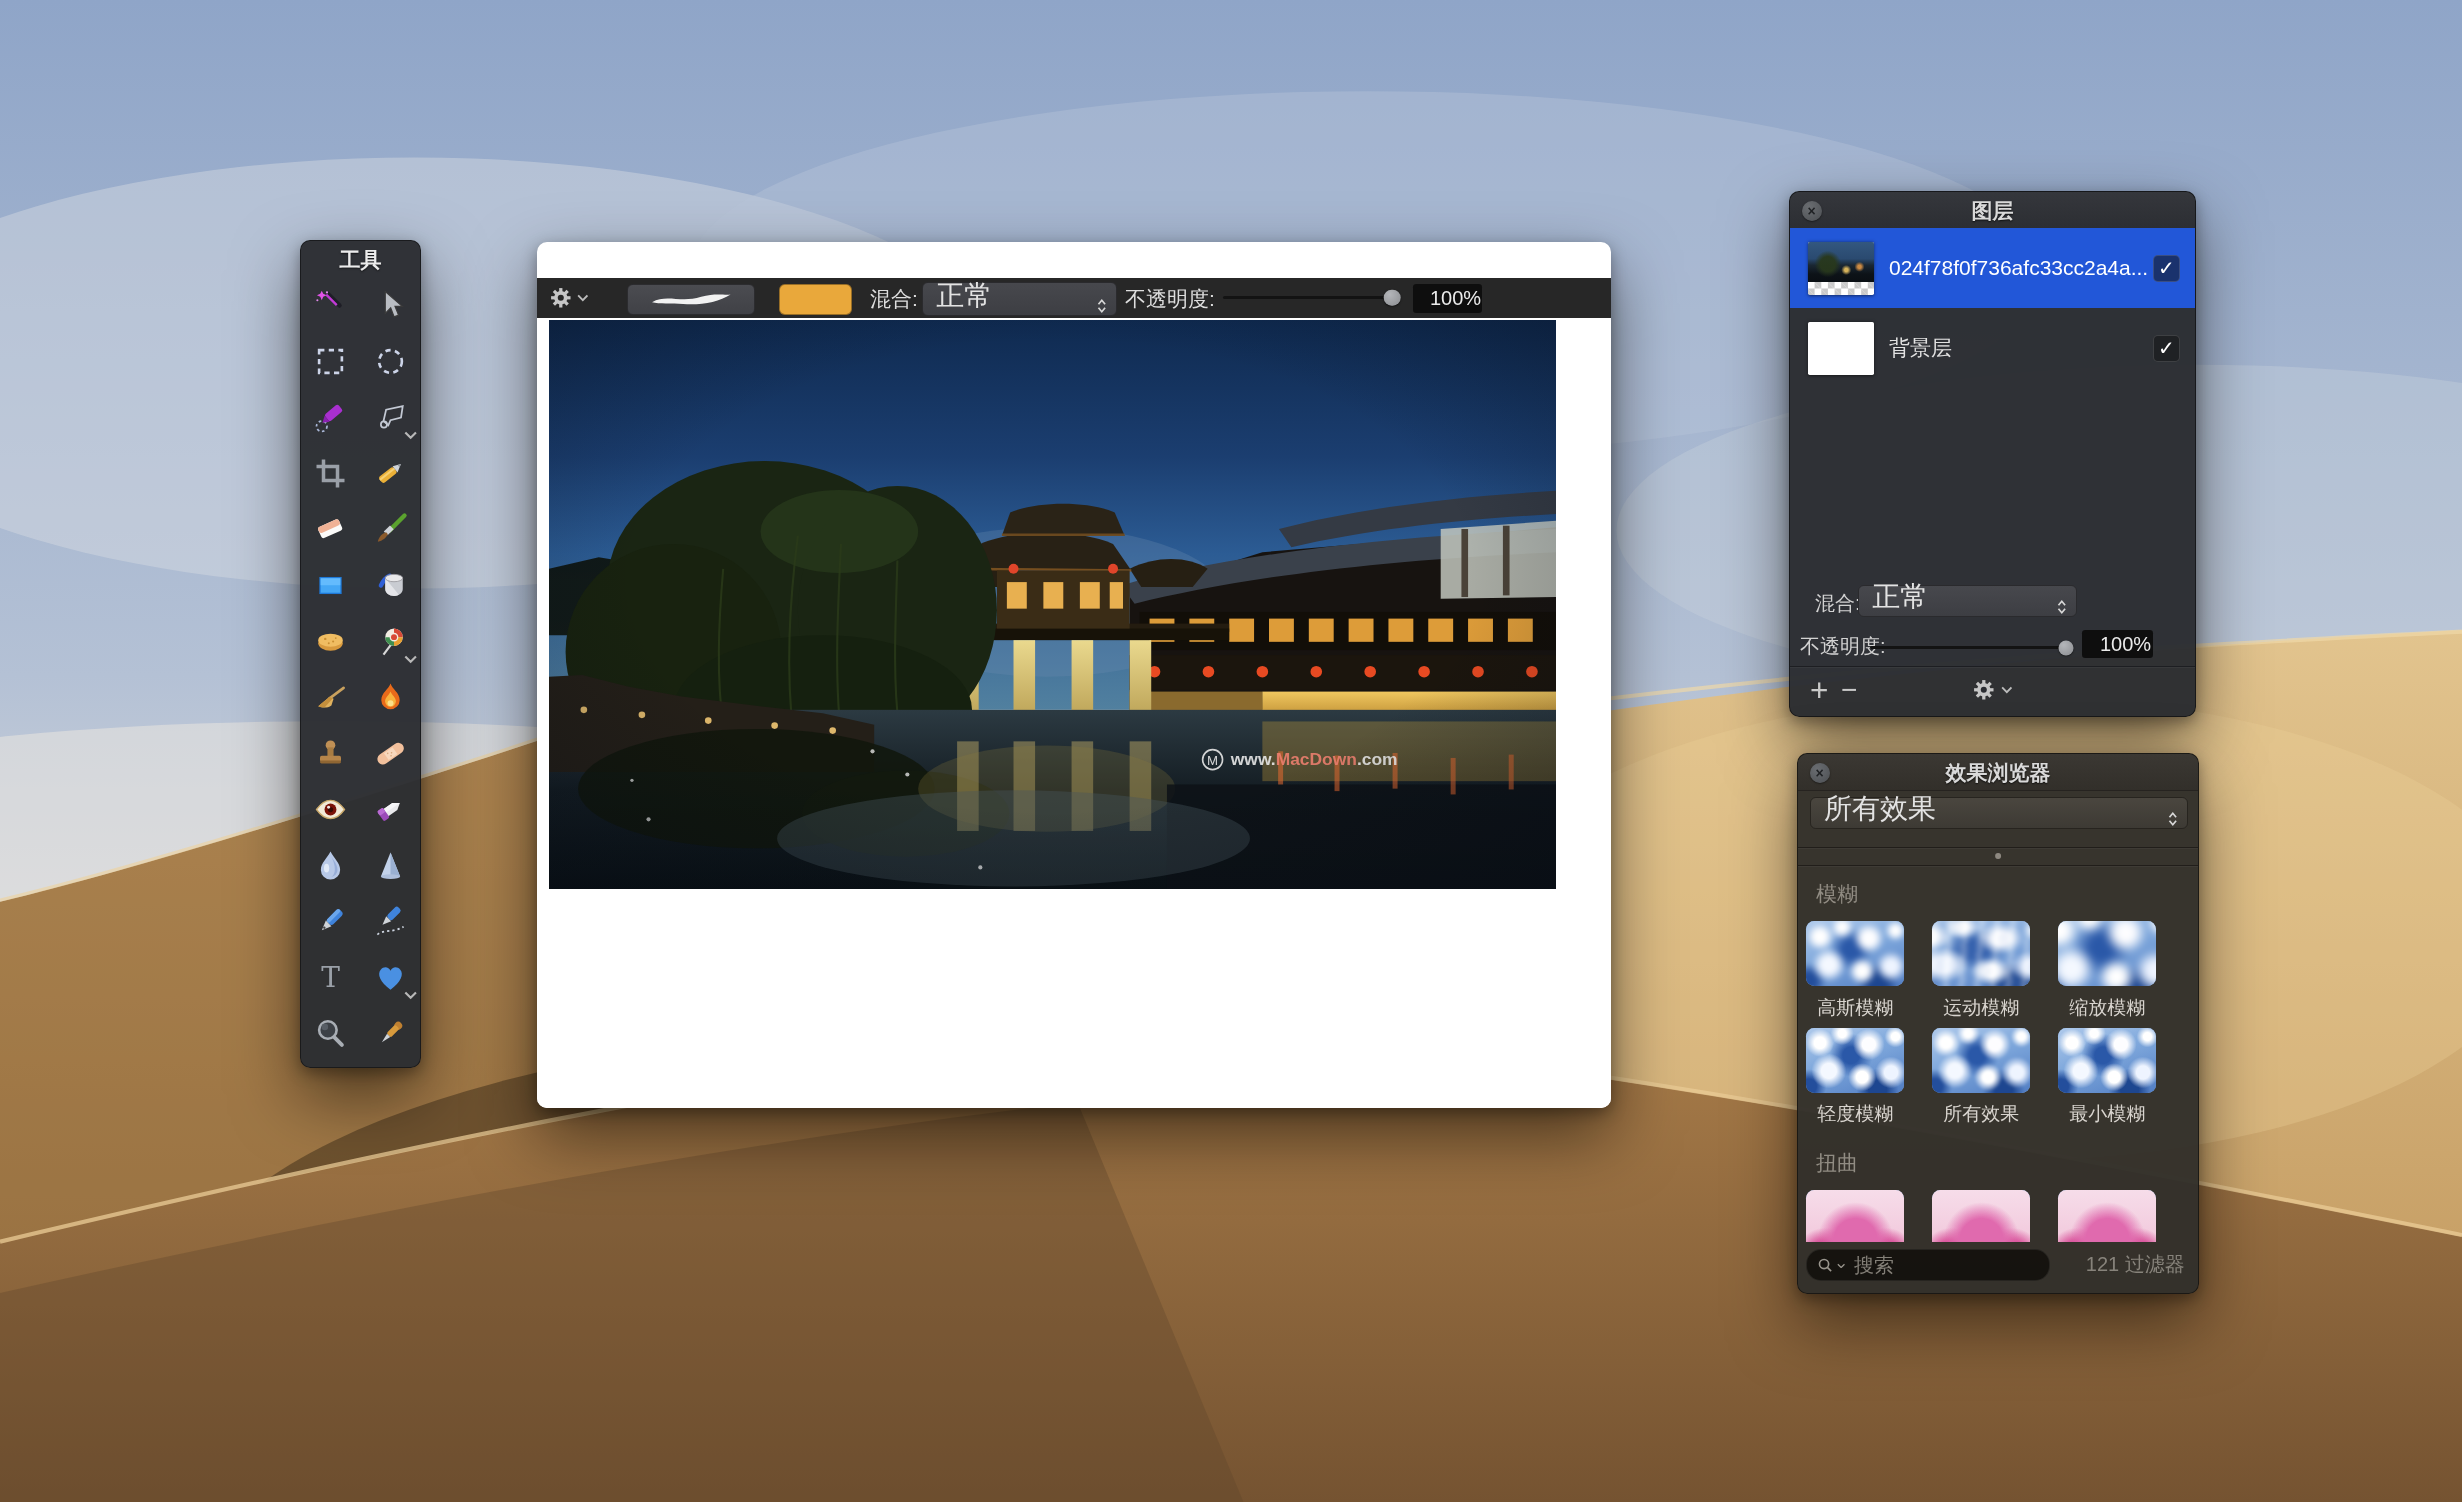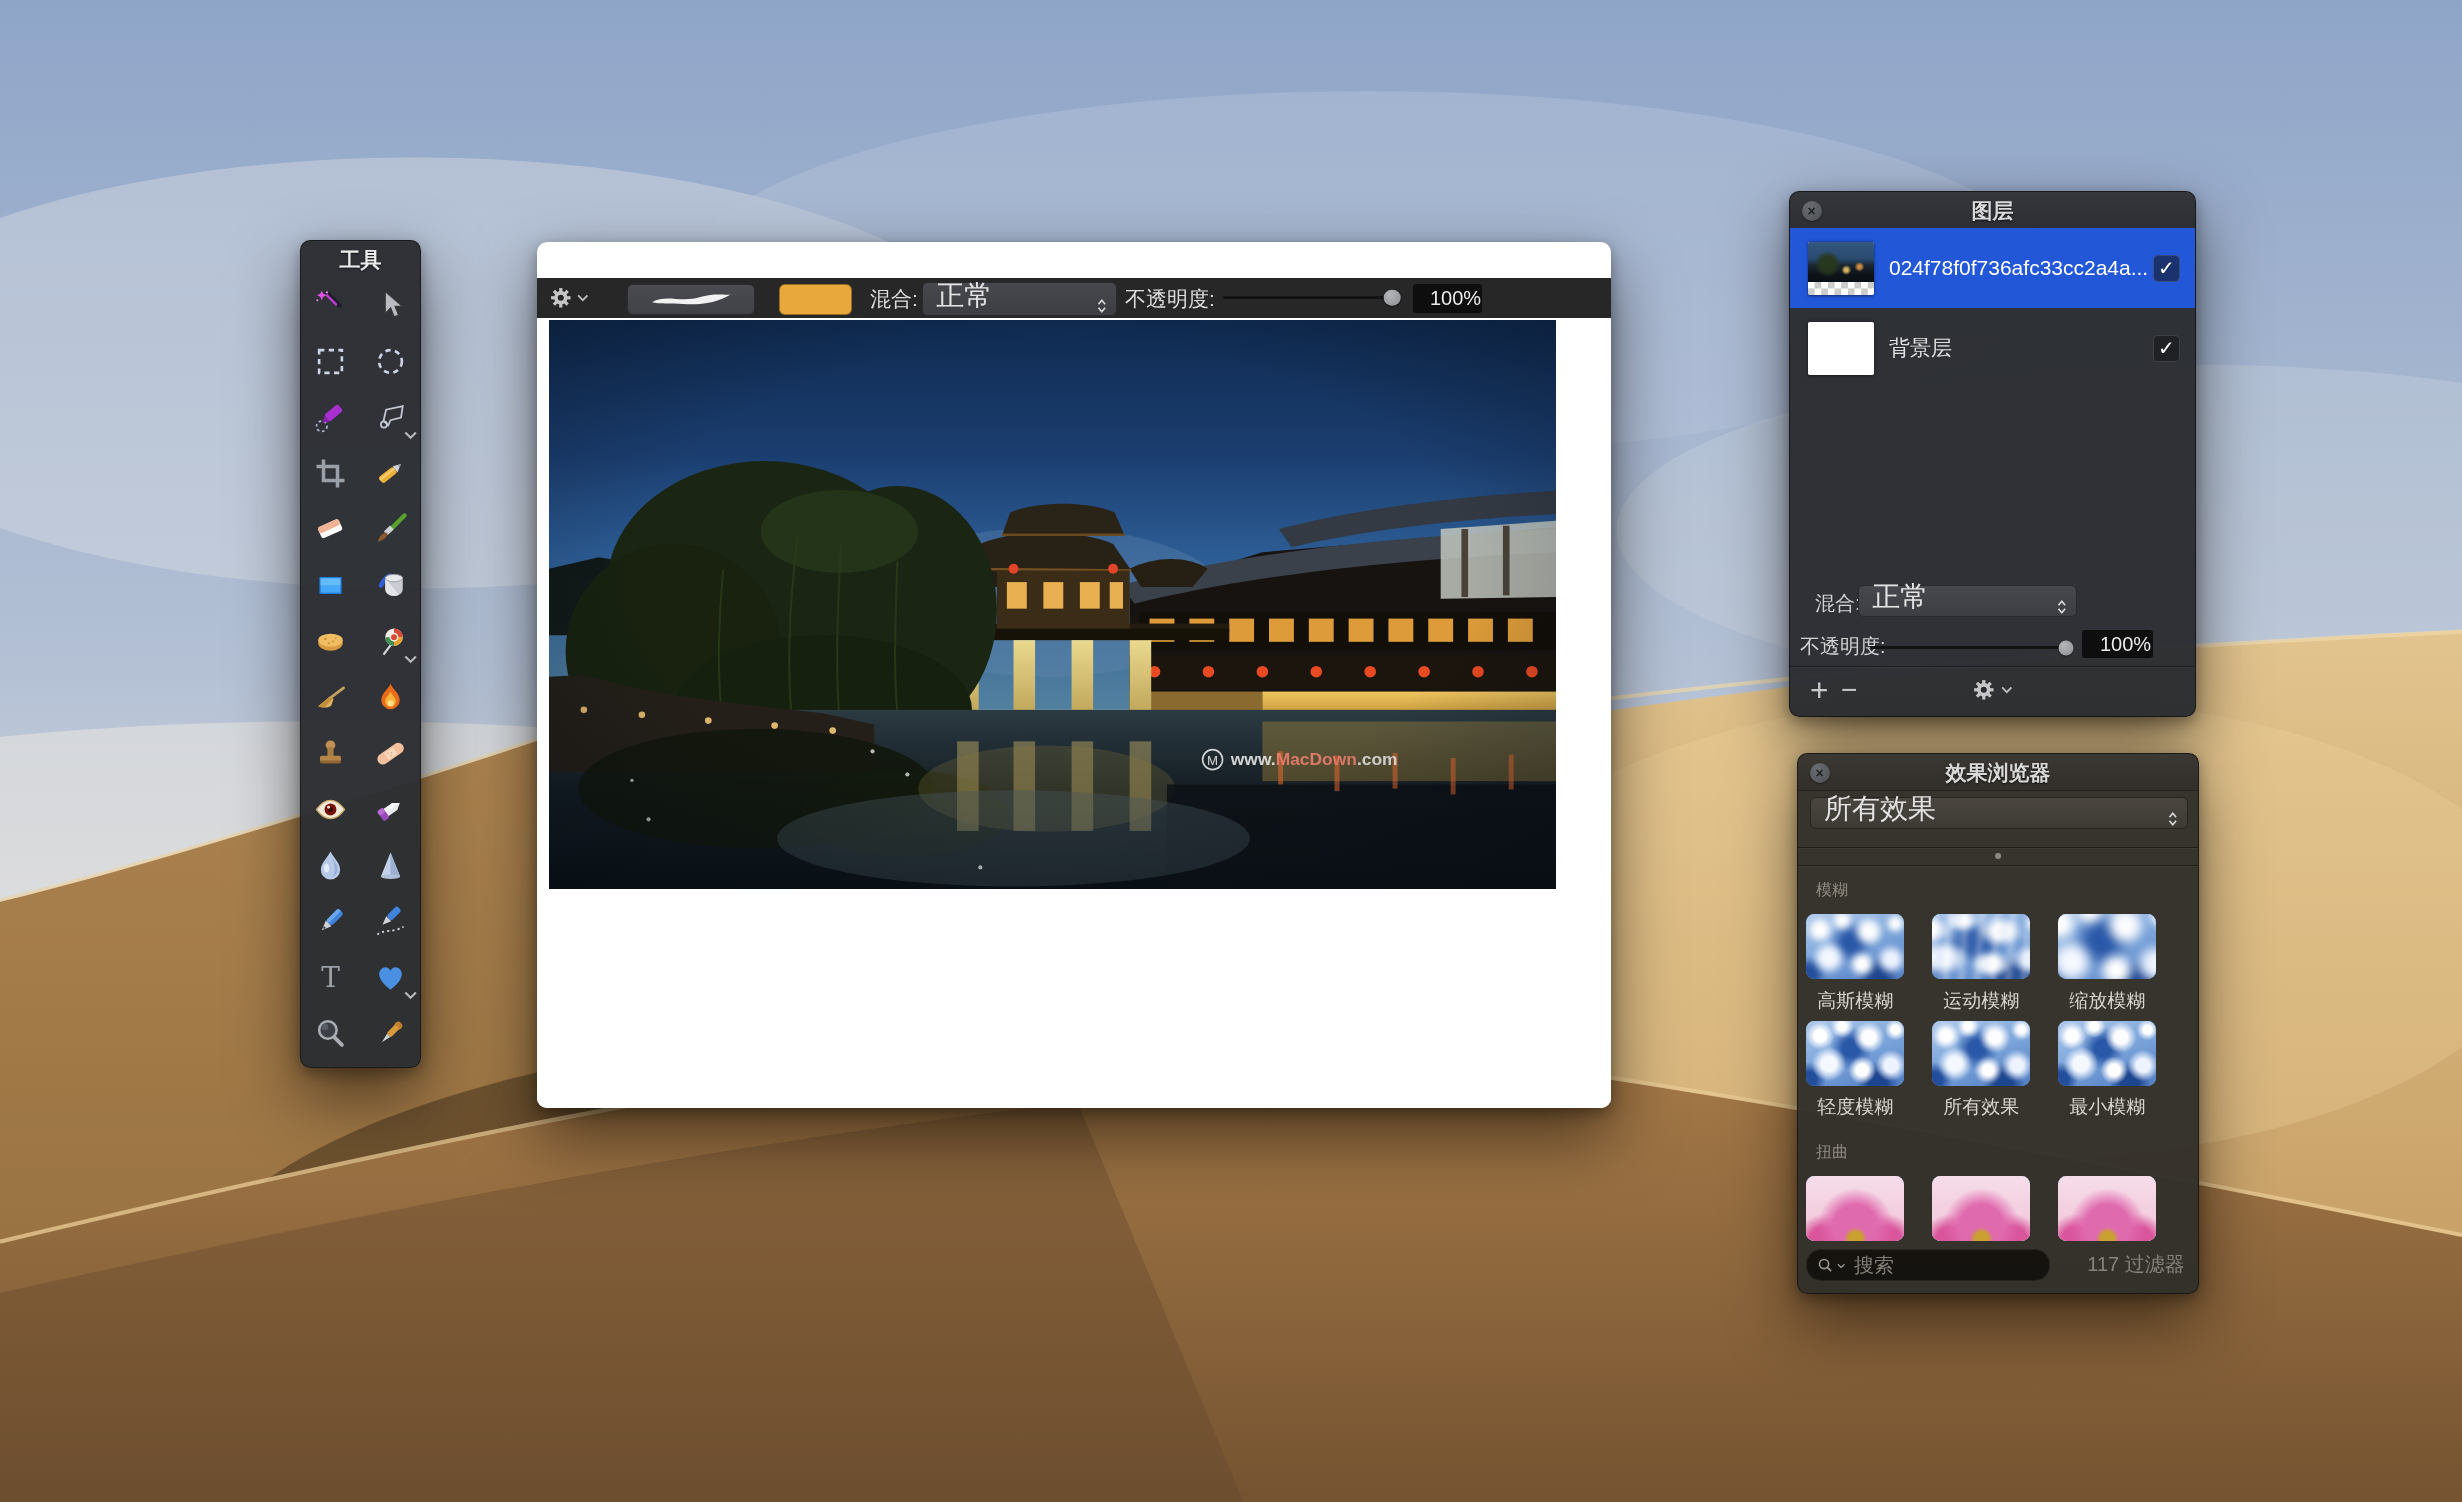--- a/index.html
+++ b/index.html
@@ -86,21 +86,21 @@
   .lp-divider{position:absolute;left:0;right:0;top:474px;height:0.8px;background:#1d1e22;box-shadow:0 0.8px 0 rgba(255,255,255,.05);}
   .pm-btn{position:absolute;color:#c9c9c9;font-size:31.5px;line-height:30px;top:483px;}
   .lp-gear{position:absolute;left:0;right:0;top:487px;display:flex;justify-content:center;align-items:center;gap:6.6px;--hole:#2a2c31;}
 
   
   .effects-panel{left:1797px;top:753px;width:400px;height:539px;background:rgba(50,47,42,.97);}
   .fx-dropdown{left:11.6px;top:43px;width:376px;height:30px;background:linear-gradient(#4a463f,#3d3a34);border:0.8px solid #27241f;}
   .fx-line{position:absolute;left:0;right:0;height:0.8px;background:#211e1a;box-shadow:0 0.8px 0 rgba(255,255,255,.05);}
   .fx-dot{position:absolute;left:50%;top:99px;width:5.8px;height:5.8px;border-radius:50%;background:#8d8880;transform:translateX(-50%);}
   .fx-scroll{position:absolute;left:0;right:0;top:111px;bottom:51px;overflow:hidden;}
-  .fx-section-label{margin:15px 0 13.3px 18px;font-size:16px;color:#918c83;}
+  .fx-section-label{margin:15px 0 13.3px 18px;font-size:21px;color:#918c83;}
   .fx-grid{display:grid;grid-template-columns:repeat(3,98px);column-gap:28px;padding:0 8.3px;}
   .fx-item{display:flex;flex-direction:column;align-items:center;margin-bottom:10px;}
   .fx-thumb{width:98px;height:65px;border-radius:8.3px;overflow:hidden;position:relative;background:#7fa8dc;}
   .fx-label{margin-top:8.3px;height:23px;font-size:19px;color:#d8d4ce;}
   .fx-img{position:absolute;inset:-6.6px;
     background-image:
       radial-gradient(circle at 18% 28%, #ffffff 0 5.8px, rgba(255,255,255,0) 14px),
       radial-gradient(circle at 38% 16%, #ffffff 0 4.1px, rgba(255,255,255,0) 11.6px),
       radial-gradient(circle at 62% 30%, #fdfdff 0 6.6px, rgba(255,255,255,0) 15.8px),
       radial-gradient(circle at 86% 20%, #ffffff 0 4.1px, rgba(255,255,255,0) 10.8px),
@@ -731,16 +731,16 @@
         <svg width="16.6" height="16.6" viewBox="0 0 20 20">
             <circle cx="8.5" cy="8.5" r="5.5" fill="none" stroke="#9a968e" stroke-width="2"></circle>
             <line x1="12.5" y1="12.5" x2="17" y2="17" stroke="#9a968e" stroke-width="2"></line>
           </svg>
         <svg width="8.3" height="5.8" viewBox="0 0 10 6">
             <polyline points="1,1 5,5 9,1" fill="none" stroke="#9a968e" stroke-width="1.5"></polyline>
           </svg>
       </span>
       <input type="text" placeholder="搜索" style="">
     </div>
-    <div class="fx-count">117 过滤器</div>
+    <div class="fx-count">121 过滤器</div>
   </div>
 </div>
 
 
 </body></html>

